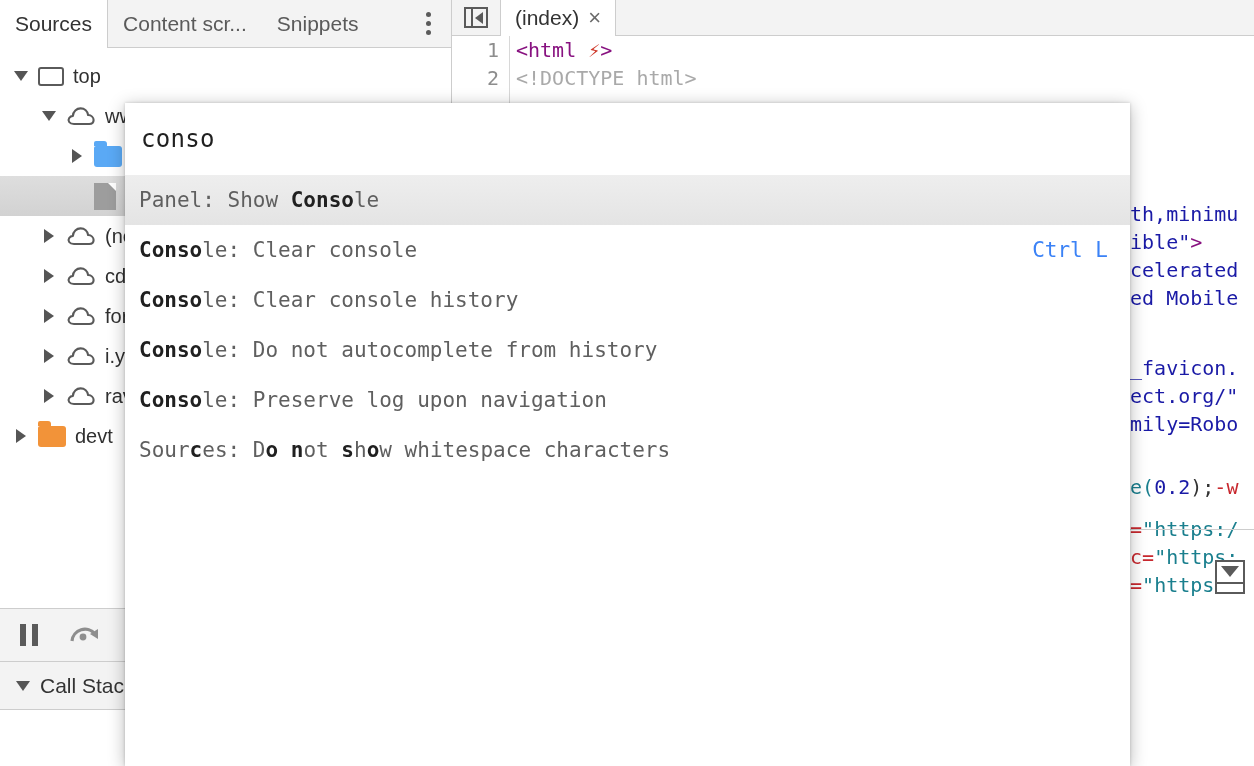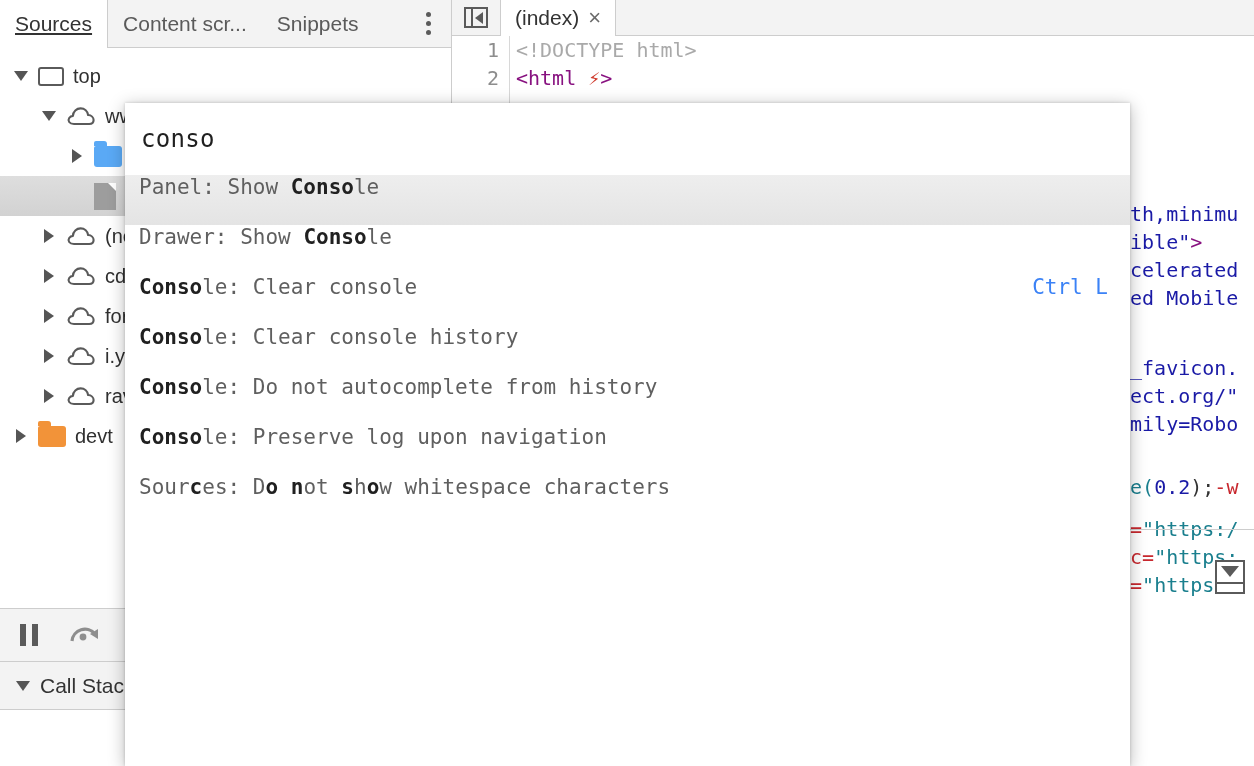--- a/index.html
+++ b/index.html
@@ -51,21 +51,21 @@
     cursor: default;
   }
   .nav-tab.selected {
     background: #ffffff;
     border-left: 1px solid #cdcdcd;
     border-right: 1px solid #cdcdcd;
     color: #333333;
     margin-bottom: -1px;
     padding-bottom: 1px;
   }
-  .nav-tab:first-child { border-left: none; text-decoration: underline; }
+  .nav-tab:first-child { border-left: none; }
 
   .nav-more {
     margin-left: auto;
     width: 46px;
     display: flex;
     flex-direction: column;
     align-items: center;
     justify-content: center;
     gap: 4px;
     cursor: default;
@@ -379,20 +379,21 @@
 
   .cmd-list {
     flex: 1;
     overflow: hidden;
     background: #ffffff;
   }
 
   .cmd-item {
     height: 50px;
     display: flex;
+    align-items: center;
     padding: 0 22px 0 14px;
     font-family: "DejaVu Sans Mono", "Liberation Mono", monospace;
     font-size: 21px;
     color: #5f5f5f;
     white-space: nowrap;
     cursor: default;
   }
   .cmd-item.selected {
     background: linear-gradient(#eeeeee, #e4e4e4);
   }
@@ -574,21 +575,21 @@
         <span>(index)</span>
         <span class="tab-close">×</span>
       </div>
     </div>
 
     <div class="code-area">
       <div class="gutter" id="gutter">
           <div class="ln">1</div>
           <div class="ln">2</div>
         </div>
-      <div class="code-lines" id="code-head"><div class="cl"><span class="tok-doctype">&lt;!DOCTYPE html&gt;</span></div><div class="cl"><span class="tok-tag">&lt;html</span><span class="tok-plain"> </span><span class="tok-amp">⚡</span><span class="tok-punc">&gt;</span></div></div>
+      <div class="code-lines" id="code-head"><div class="cl"><span class="tok-tag">&lt;html</span><span class="tok-plain"> </span><span class="tok-amp">⚡</span><span class="tok-punc">&gt;</span></div><div class="cl"><span class="tok-doctype">&lt;!DOCTYPE html&gt;</span></div></div>
       <div id="code-right">
           <div style="position: absolute; left: 666px; top: 164px; height: 28px; line-height: 28px; white-space: pre; font-family: &quot;DejaVu Sans Mono&quot;, &quot;Liberation Mono&quot;, monospace; font-size: 20px;"><span class="tok-val">dth,minimu</span></div>
           <div style="position: absolute; left: 666px; top: 192px; height: 28px; line-height: 28px; white-space: pre; font-family: &quot;DejaVu Sans Mono&quot;, &quot;Liberation Mono&quot;, monospace; font-size: 20px;"><span class="tok-val">tible"</span><span class="tok-punc">&gt;</span></div>
           <div style="position: absolute; left: 666px; top: 220px; height: 28px; line-height: 28px; white-space: pre; font-family: &quot;DejaVu Sans Mono&quot;, &quot;Liberation Mono&quot;, monospace; font-size: 20px;"><span class="tok-val">ccelerated</span></div>
           <div style="position: absolute; left: 666px; top: 248px; height: 28px; line-height: 28px; white-space: pre; font-family: &quot;DejaVu Sans Mono&quot;, &quot;Liberation Mono&quot;, monospace; font-size: 20px;"><span class="tok-val">ted Mobile</span></div>
           <div style="position: absolute; left: 666px; top: 290px; height: 28px; line-height: 28px; white-space: pre; font-family: &quot;DejaVu Sans Mono&quot;, &quot;Liberation Mono&quot;, monospace; font-size: 20px;"><span class="tok-punc">&gt;</span></div>
           <div style="position: absolute; left: 666px; top: 318px; height: 28px; line-height: 28px; white-space: pre; font-family: &quot;DejaVu Sans Mono&quot;, &quot;Liberation Mono&quot;, monospace; font-size: 20px;"><span class="tok-val">p_favicon.</span></div>
           <div style="position: absolute; left: 666px; top: 346px; height: 28px; line-height: 28px; white-space: pre; font-family: &quot;DejaVu Sans Mono&quot;, &quot;Liberation Mono&quot;, monospace; font-size: 20px;"><span class="tok-val">ject.org/"</span></div>
           <div style="position: absolute; left: 666px; top: 374px; height: 28px; line-height: 28px; white-space: pre; font-family: &quot;DejaVu Sans Mono&quot;, &quot;Liberation Mono&quot;, monospace; font-size: 20px;"><span class="tok-val">amily=Robo</span></div>
           <div style="position: absolute; left: 666px; top: 437px; height: 28px; line-height: 28px; white-space: pre; font-family: &quot;DejaVu Sans Mono&quot;, &quot;Liberation Mono&quot;, monospace; font-size: 20px;"><span class="tok-str">le(</span><span class="tok-num">0.2</span><span class="tok-plain">);</span><span class="tok-attr">-w</span></div>
@@ -608,23 +609,20 @@
 
   <div class="cmd-dialog">
     <div class="cmd-input-wrap">
       <input class="cmd-input" id="cmd-input" type="text" placeholder="" value="conso" style="">
     </div>
     <div class="cmd-list" id="cmd-list">
         <div class="cmd-item selected">
           <span class="title"><span>Panel: Show </span><b>Conso</b><span>le</span></span>
         </div>
         <div class="cmd-item">
-          <span class="title"><span>Drawer: Show </span><b>Conso</b><span>le</span></span>
-        </div>
-        <div class="cmd-item">
           <span class="title"><b>Conso</b><span>le: Clear console</span></span>
           <span class="shortcut">Ctrl L</span>
         </div>
         <div class="cmd-item">
           <span class="title"><b>Conso</b><span>le: Clear console history</span></span>
         </div>
         <div class="cmd-item">
           <span class="title"><b>Conso</b><span>le: Do not autocomplete from history</span></span>
         </div>
         <div class="cmd-item">

